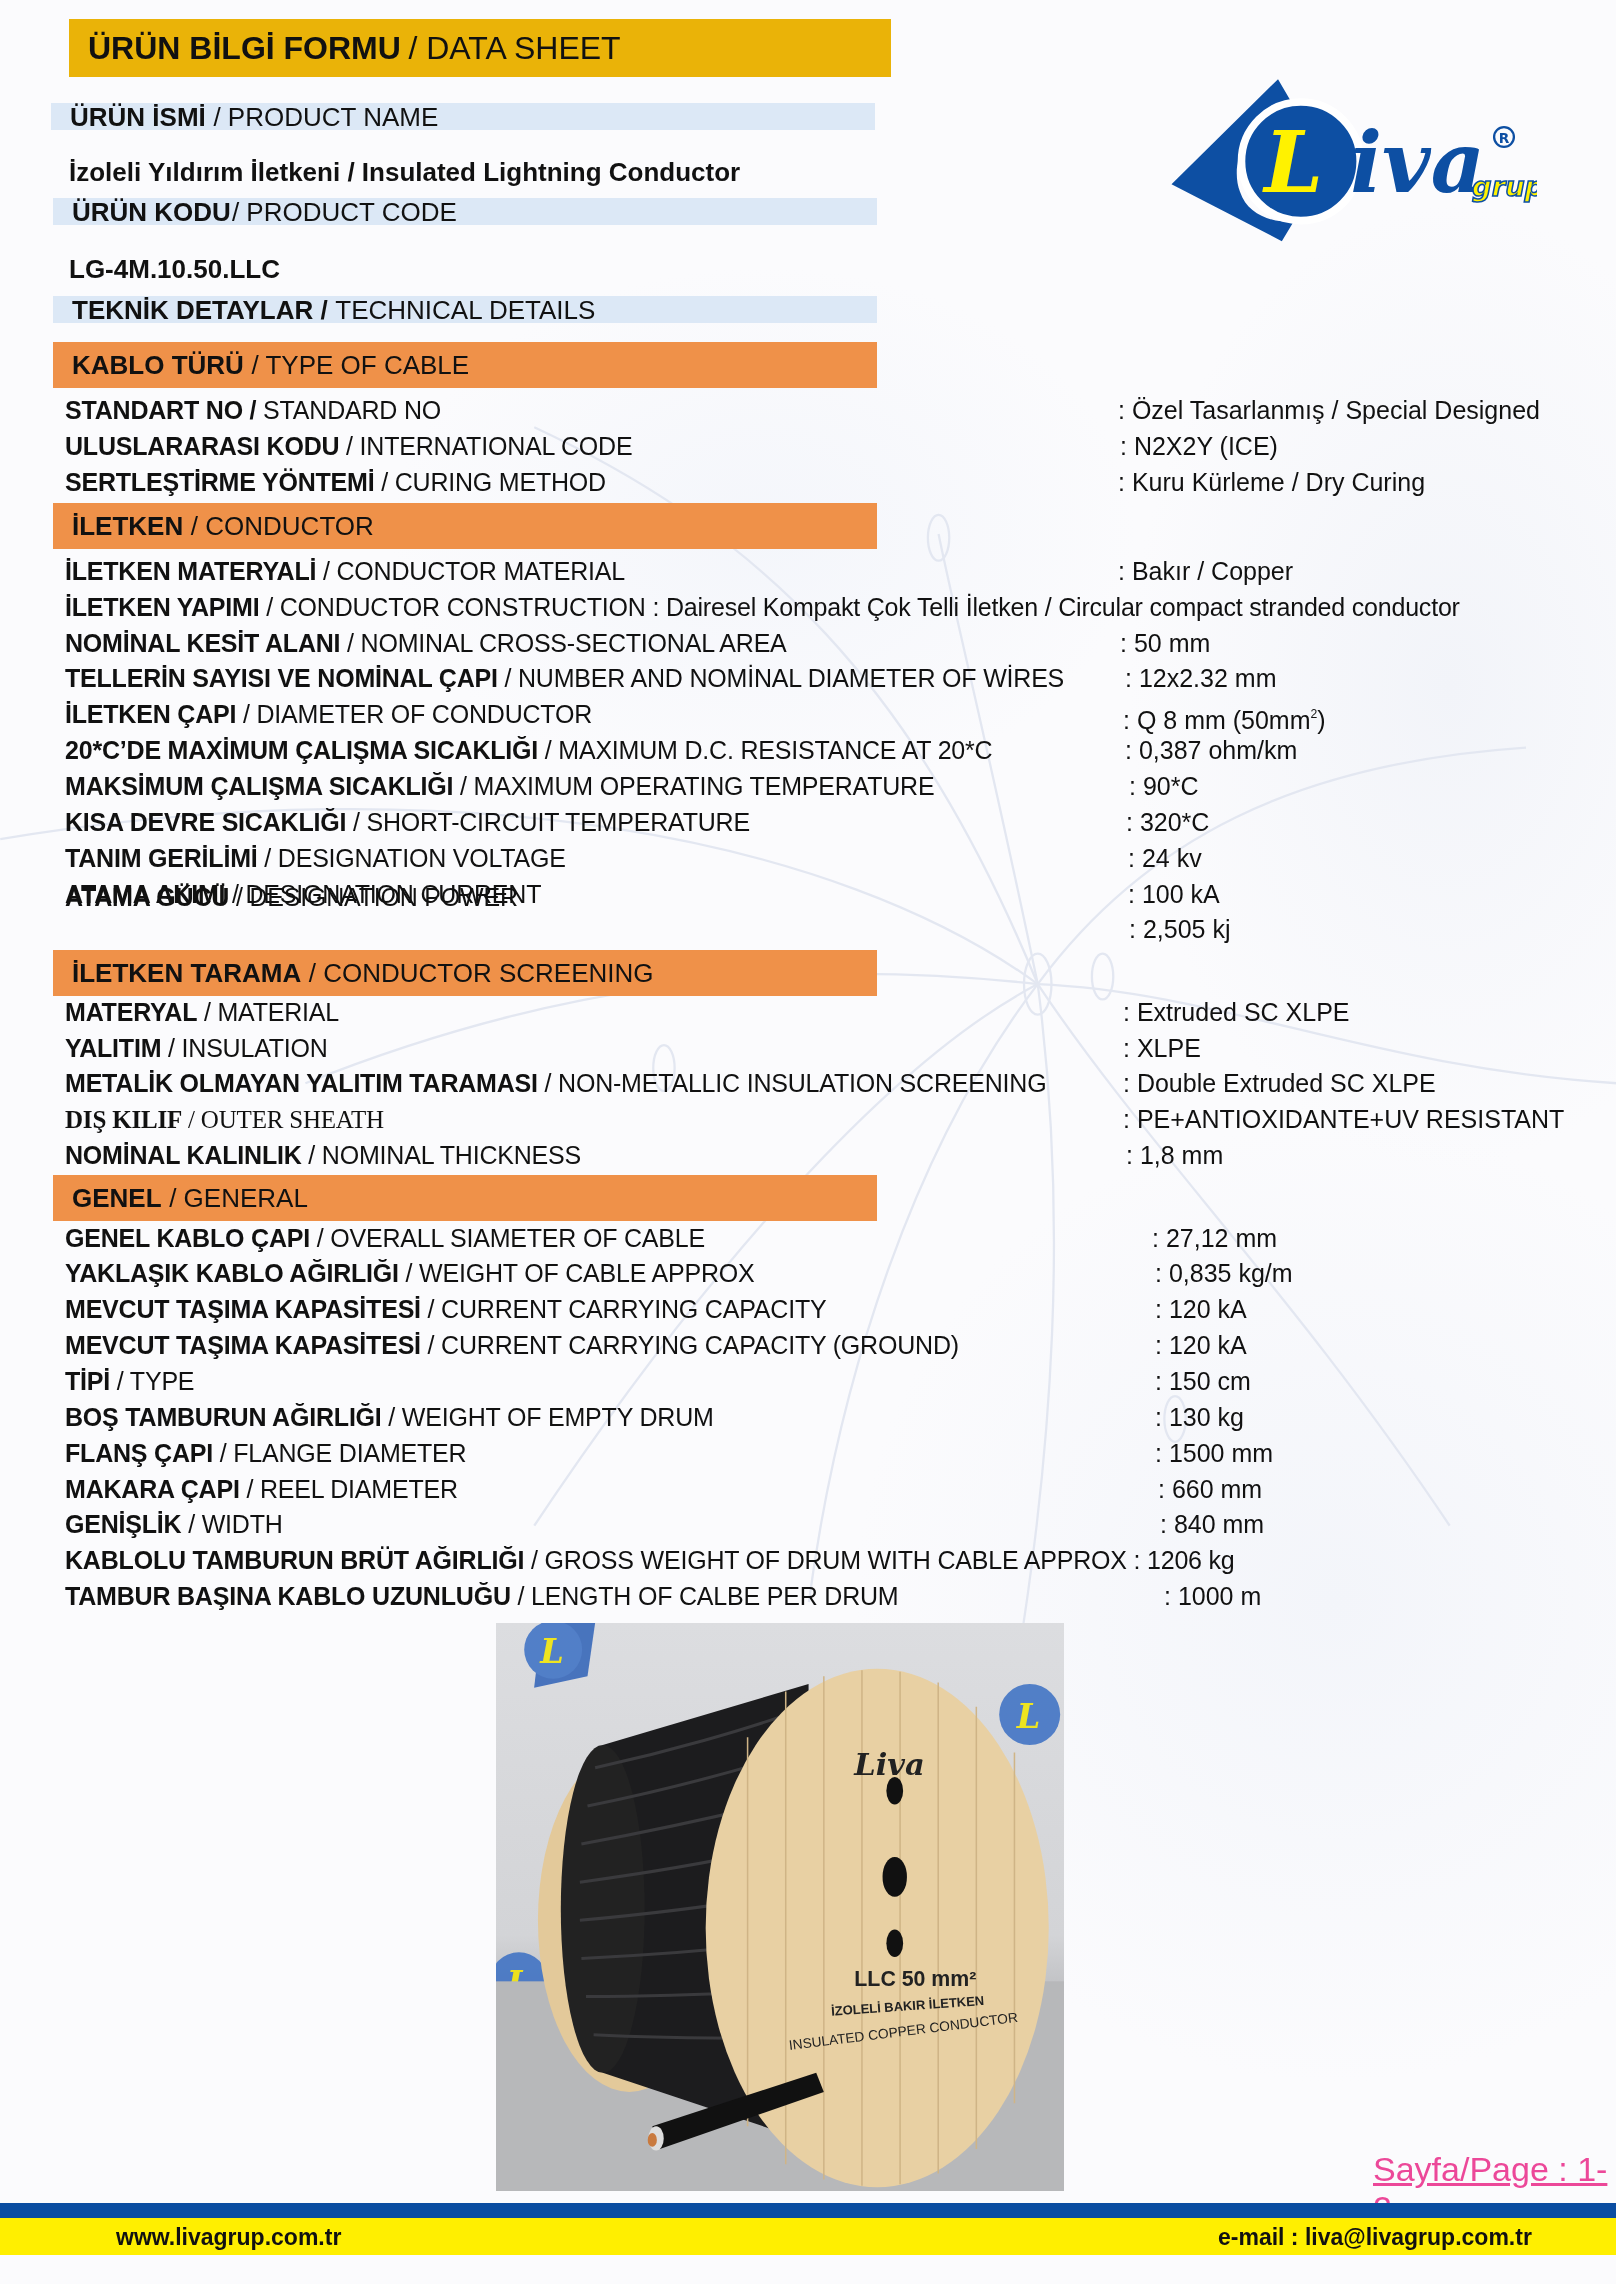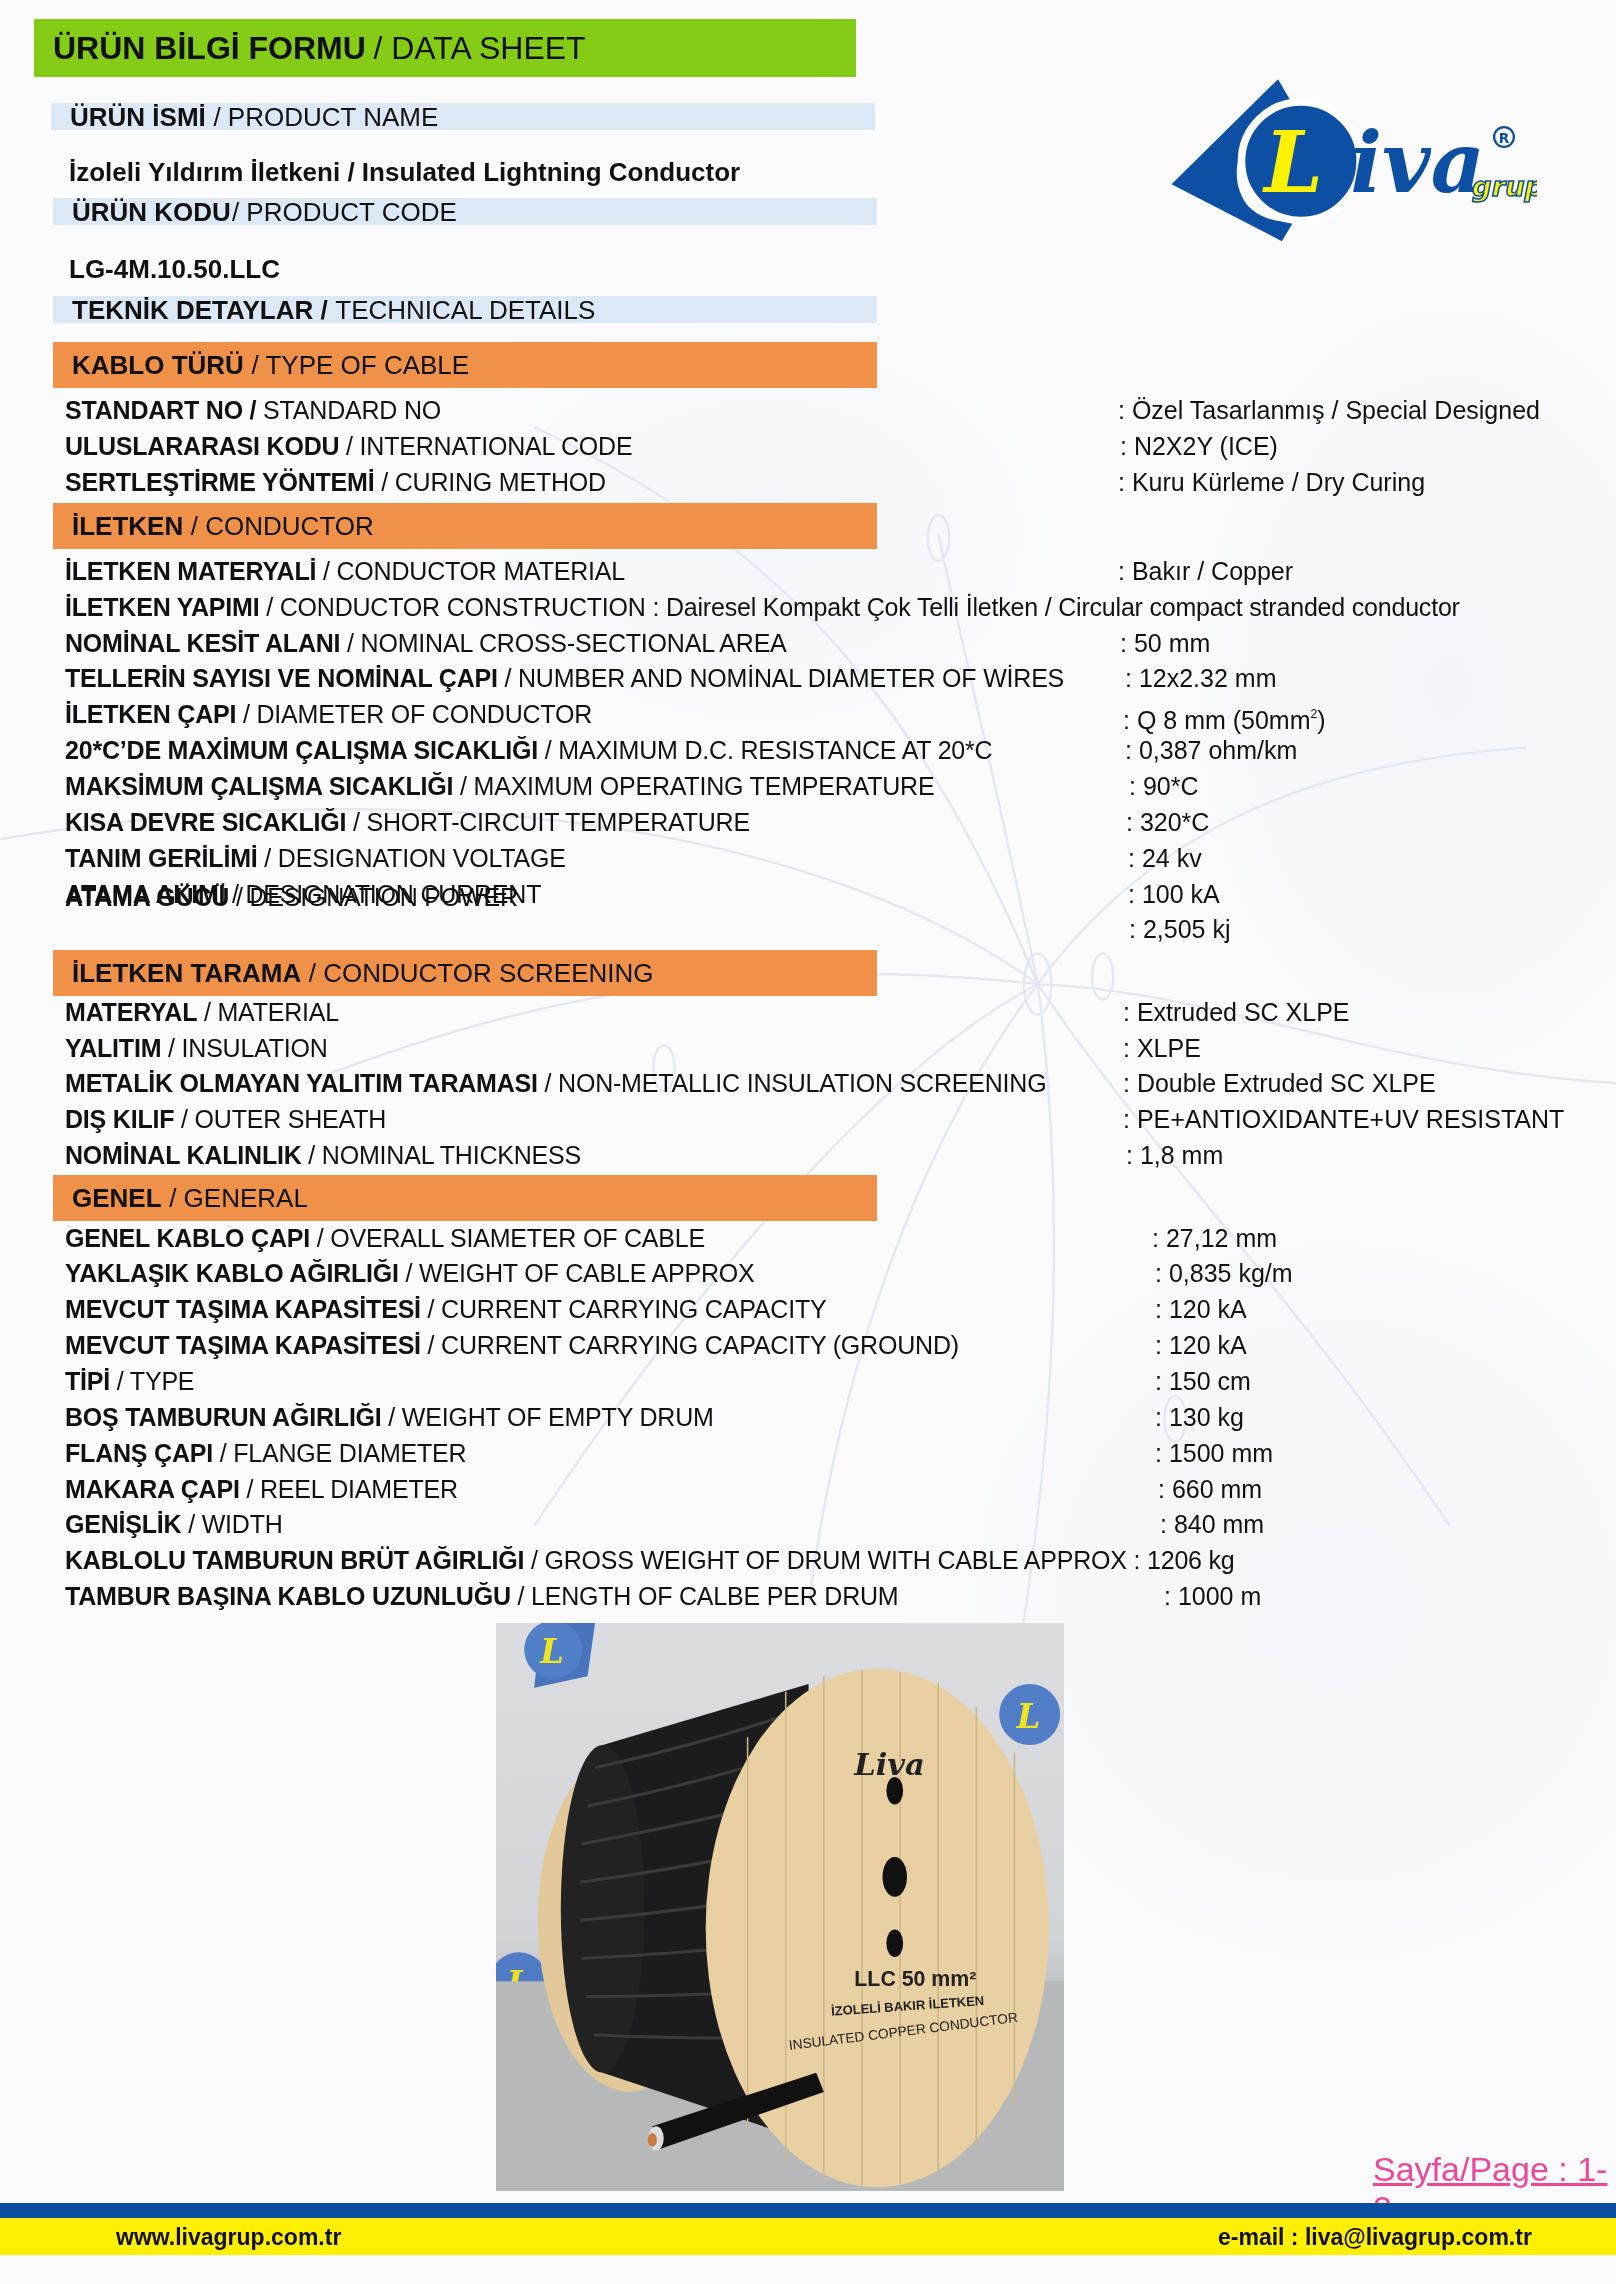--- a/index.html
+++ b/index.html
@@ -17,22 +17,22 @@
       radial-gradient(ellipse 458px 687px at 1449px 687px, #f2f4f9 0%, rgba(242,244,249,0) 70%),
       radial-gradient(ellipse 534px 381px at 763px 534px, #f4f6fb 0%, rgba(244,246,251,0) 70%),
       radial-gradient(ellipse 687px 687px at 1335px 1602px, #f3f5fa 0%, rgba(243,245,250,0) 70%),
       #fbfbfd;
     z-index: 0;
   }
   .page-bg svg { position: absolute; left: 0; top: 0; }
   .abs { position: absolute; z-index: 2; }
 
   .title-bar {
-    left: 34px; top: 19px; width: 822px; height: 58px;
-    background: #84cc16;
+    left: 69px; top: 19px; width: 822px; height: 58px;
+    background: #eab308;
     display: flex; align-items: center; padding-left: 19px;
     font-size: 32px; line-height: 1;
   }
   .band {
     height: 27px; display: flex; align-items: center; padding-left: 19px;
     font-size: 26px; line-height: 1;
   }
   .band.blue { background: #dce8f6; }
   .band.orange { background: #ef9149; }
   .band b { font-weight: bold; }
@@ -165,21 +165,21 @@
 <div class="abs band orange" style="left:53px; top:950px; width:824px; height:46px;">
   <b>İLETKEN TARAMA</b>
   <span style="margin-left:7.6px">/ CONDUCTOR SCREENING</span>
 </div>
 <div class="spec-row" style="top:995px;"><span class="lbl-b">MATERYAL</span><span> / MATERIAL</span></div>
 <div class="spec-val" style="left:1123px; top:995px;">:  Extruded SC XLPE</div>
 <div class="spec-row" style="top:1031px;"><span class="lbl-b">YALITIM</span><span> / INSULATION</span></div>
 <div class="spec-val" style="left:1123px; top:1031px;">:  XLPE</div>
 <div class="spec-row" style="top:1066px;"><span class="lbl-b">METALİK OLMAYAN YALITIM TARAMASI</span><span> / NON-METALLIC INSULATION SCREENING</span></div>
 <div class="spec-val" style="left:1123px; top:1066px;">:  Double Extruded SC XLPE</div>
-<div class="spec-row" style="top:1102px;"><span class="lbl-b">DIŞ KILIF</span><span> / OUTER SHEATH</span></div>
+<div class="spec-row" style="top:1102px;font-family:Liberation Serif, serif;"><span class="lbl-b">DIŞ KILIF</span><span> / OUTER SHEATH</span></div>
 <div class="spec-val" style="left:1123px; top:1102px;">:  PE+ANTIOXIDANTE+UV RESISTANT</div>
 <div class="spec-row" style="top:1138px;"><span class="lbl-b">NOMİNAL KALINLIK</span><span> / NOMINAL THICKNESS</span></div>
 <div class="spec-val" style="left:1126px; top:1138px;">:  1,8 mm</div>
 
 <div class="abs band orange" style="left:53px; top:1175px; width:824px; height:46px;">
   <b>GENEL</b>
   <span style="margin-left:7.6px">/ GENERAL</span>
 </div>
 <div class="spec-row" style="top:1221px;"><span class="lbl-b">GENEL KABLO ÇAPI</span><span> / OVERALL SIAMETER OF CABLE</span></div>
 <div class="spec-val" style="left:1152px; top:1221px;">:  27,12 mm</div>

